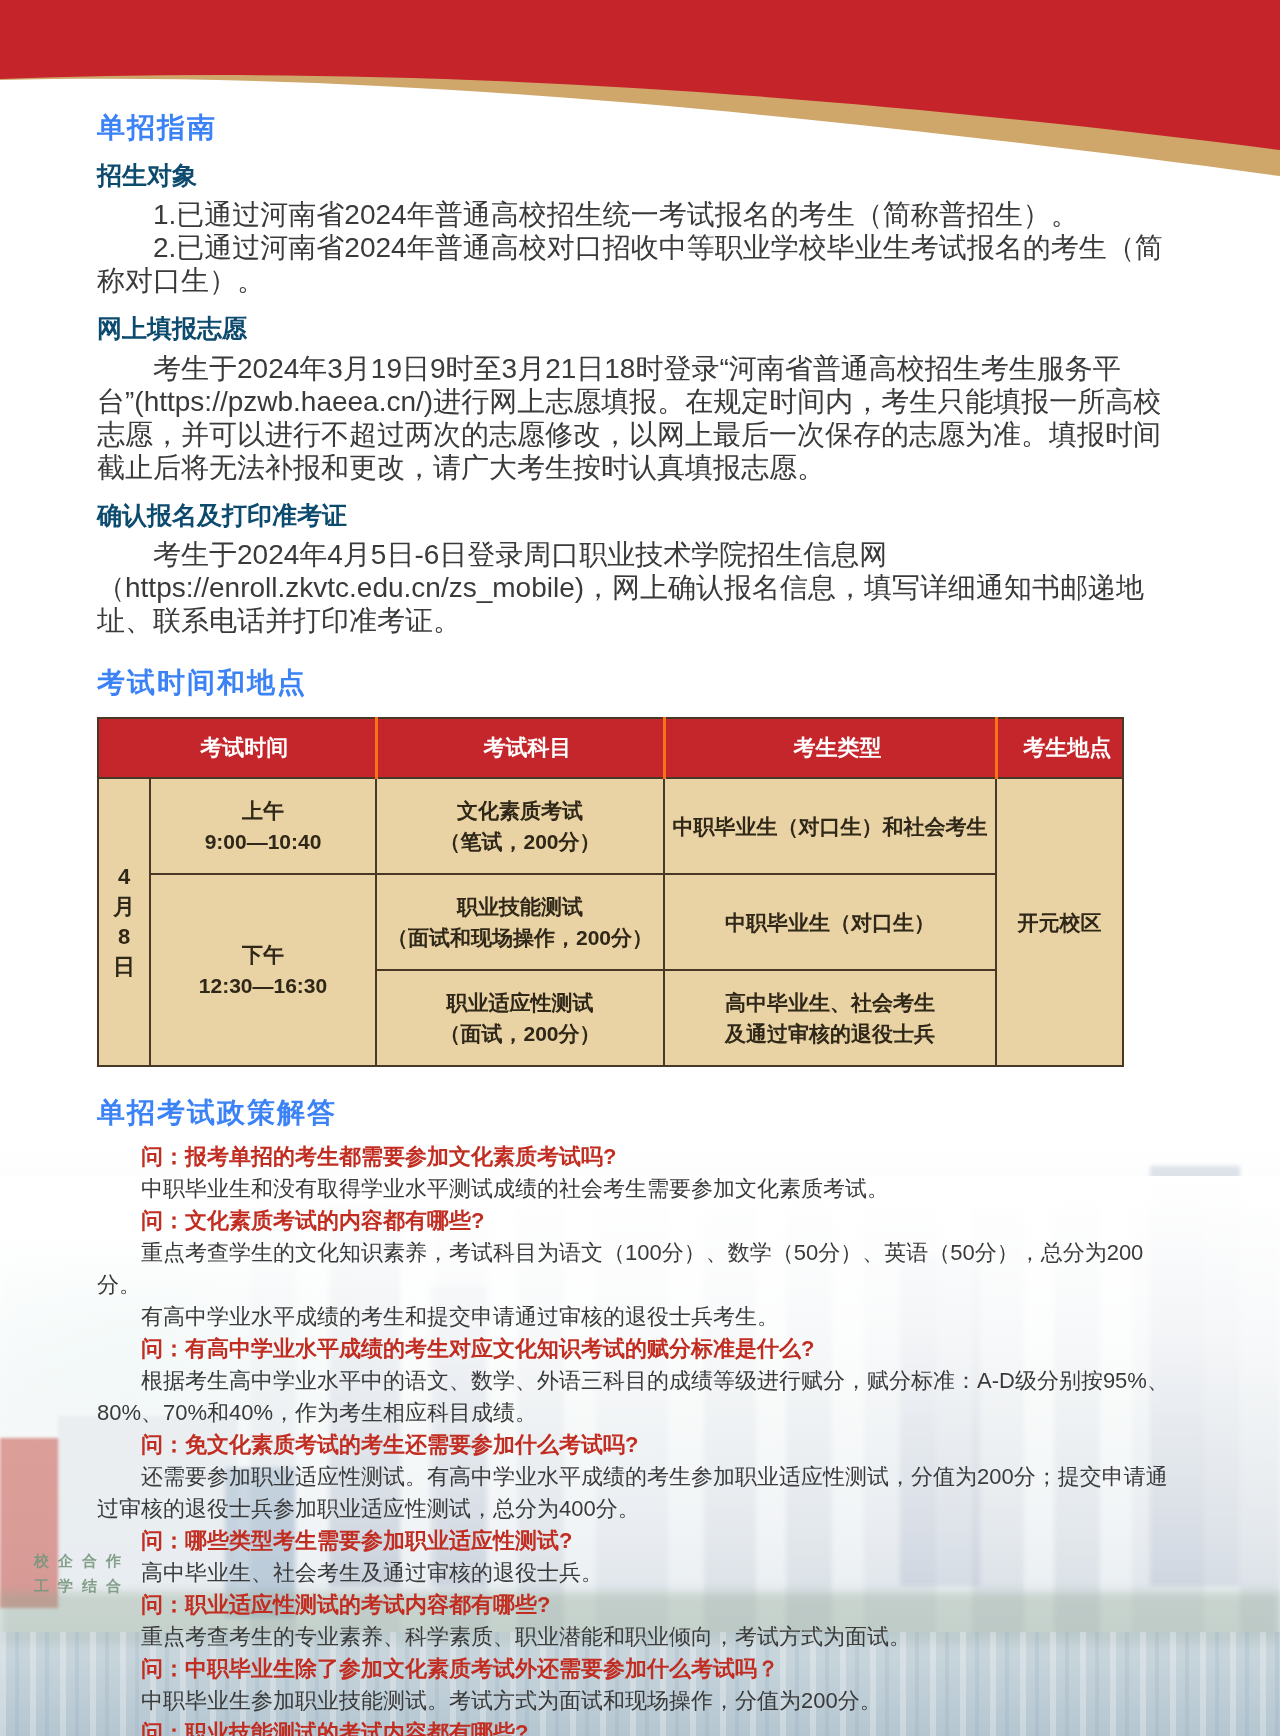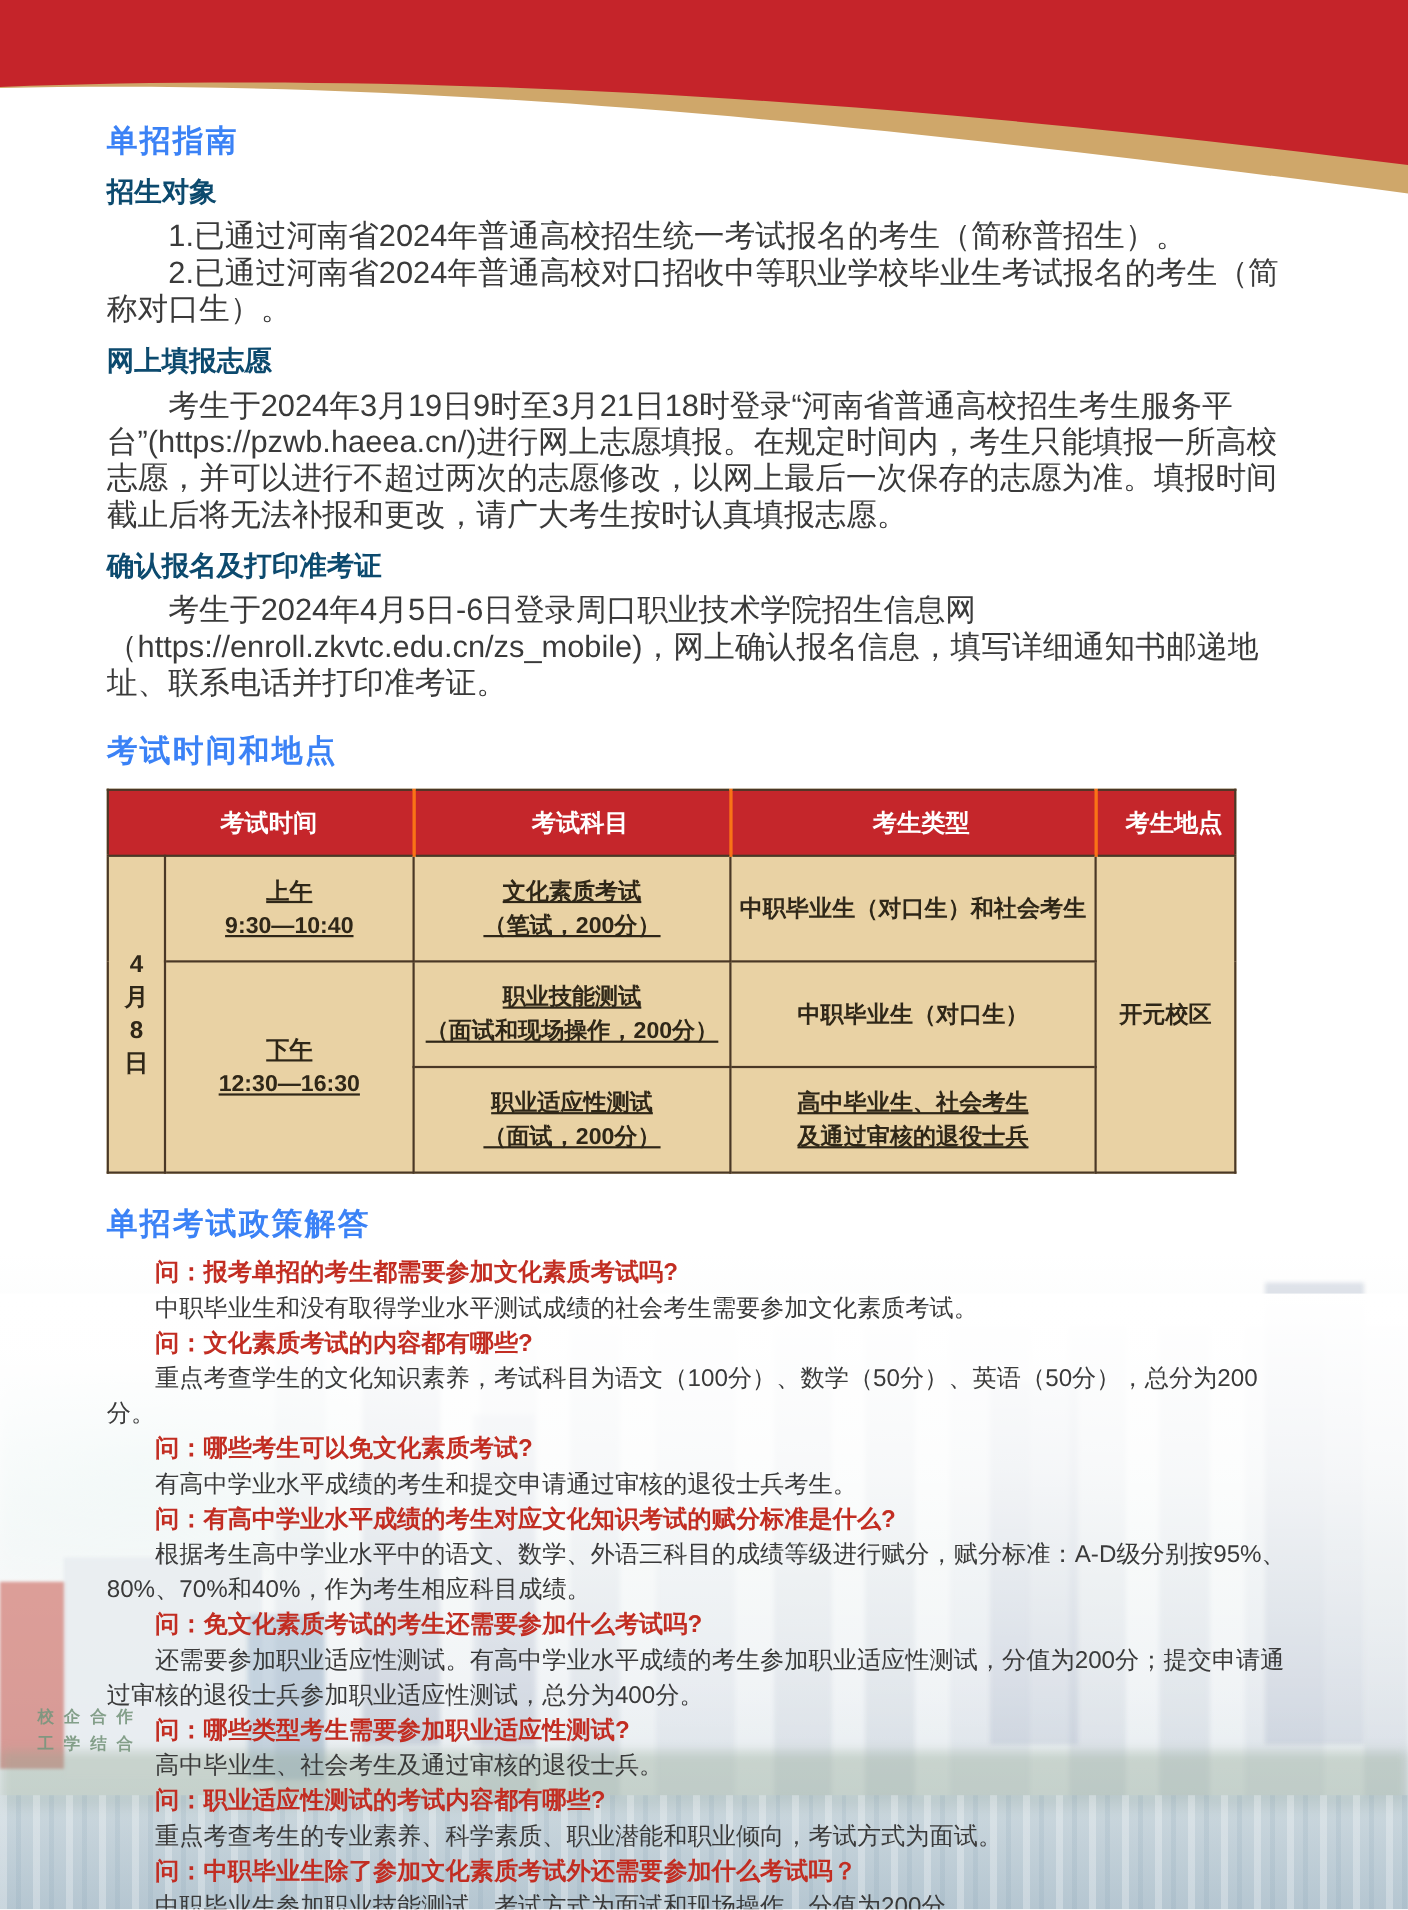--- a/index.html
+++ b/index.html
@@ -45,21 +45,21 @@
   
   .exam-table{border-collapse:collapse;table-layout:fixed;margin-top:18px;background:#e9d2a4;border:2px solid #4a3826;}
   .exam-table col.c-date{width:52px;}  .exam-table col.c-time{width:226px;}
   .exam-table col.c-subj{width:288px;} .exam-table col.c-type{width:332px;}
   .exam-table col.c-loc{width:127px;}
   .exam-table th{background:#c5262b;color:#ffffff;font-size:22px;font-weight:700;height:56px;
     border-bottom:2px solid #4a3826;border-top:none;padding-left:16px;}
   .exam-table th + th{border-left:3px solid #f97316;}
   .exam-table td{border:2px solid #4a3826;text-align:center;vertical-align:middle;
     color:#2f2718;font-size:21px;font-weight:700;line-height:31px;padding:6px 2px;height:82px;}
-  .cell-line{display:block;white-space:nowrap;text-decoration:underline;}
+  .cell-line{display:block;white-space:nowrap;}
   .date-cell span{display:block;font-size:22px;line-height:30px;font-weight:800;}
   
   .qa{margin-top:12px;}
   .qa p{font-size:22px;line-height:32px;margin:0;text-indent:2em;}
   .qa .q{color:#c22d22;font-weight:700;}
   .qa .a{color:#3a3a3a;}
 </style>
 </head>
 <body>
 
@@ -127,21 +127,21 @@
       <tbody>
         <tr>
           <td rowspan="3" class="date-cell">
             <span>4</span>
             <span>月</span>
             <span>8</span>
             <span>日</span>
           </td>
           <td>
             <span class="cell-line">上午</span>
-            <span class="cell-line">9:30—10:40</span>
+            <span class="cell-line">9:00—10:40</span>
           </td>
           <td>
             <span class="cell-line">文化素质考试</span>
             <span class="cell-line">（笔试，200分）</span>
           </td>
           <td>中职毕业生（对口生）和社会考生</td>
           <td rowspan="3">开元校区</td>
         </tr>
         <tr>
           <td rowspan="2">
@@ -167,21 +167,20 @@
       </tbody>
     </table>
 
     <h1 class="sec-title gap-lg">单招考试政策解答</h1>
 
     <div class="qa">
       <p class="q">问：报考单招的考生都需要参加文化素质考试吗?</p>
       <p class="a">中职毕业生和没有取得学业水平测试成绩的社会考生需要参加文化素质考试。</p>
       <p class="q">问：文化素质考试的内容都有哪些?</p>
       <p class="a">重点考查学生的文化知识素养，考试科目为语文（100分）、数学（50分）、英语（50分），总分为200分。</p>
-      <p class="q">问：哪些考生可以免文化素质考试?</p>
       <p class="a">有高中学业水平成绩的考生和提交申请通过审核的退役士兵考生。</p>
       <p class="q">问：有高中学业水平成绩的考生对应文化知识考试的赋分标准是什么?</p>
       <p class="a">根据考生高中学业水平中的语文、数学、外语三科目的成绩等级进行赋分，赋分标准：A-D级分别按95%、80%、70%和40%，作为考生相应科目成绩。</p>
       <p class="q">问：免文化素质考试的考生还需要参加什么考试吗?</p>
       <p class="a">还需要参加职业适应性测试。有高中学业水平成绩的考生参加职业适应性测试，分值为200分；提交申请通过审核的退役士兵参加职业适应性测试，总分为400分。</p>
       <p class="q">问：哪些类型考生需要参加职业适应性测试?</p>
       <p class="a">高中毕业生、社会考生及通过审核的退役士兵。</p>
       <p class="q">问：职业适应性测试的考试内容都有哪些?</p>
       <p class="a">重点考查考生的专业素养、科学素质、职业潜能和职业倾向，考试方式为面试。</p>
       <p class="q">问：中职毕业生除了参加文化素质考试外还需要参加什么考试吗？</p>

